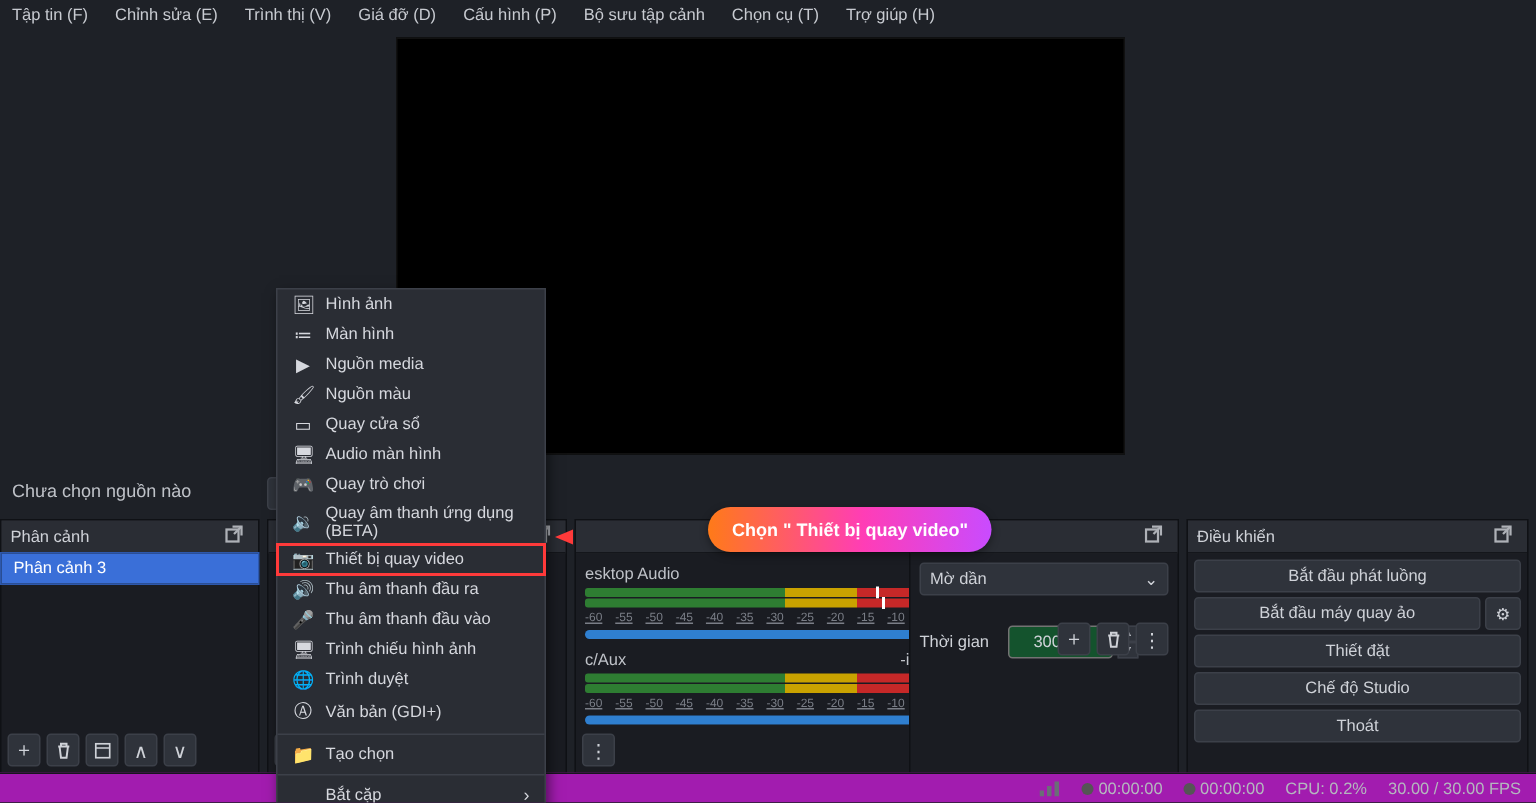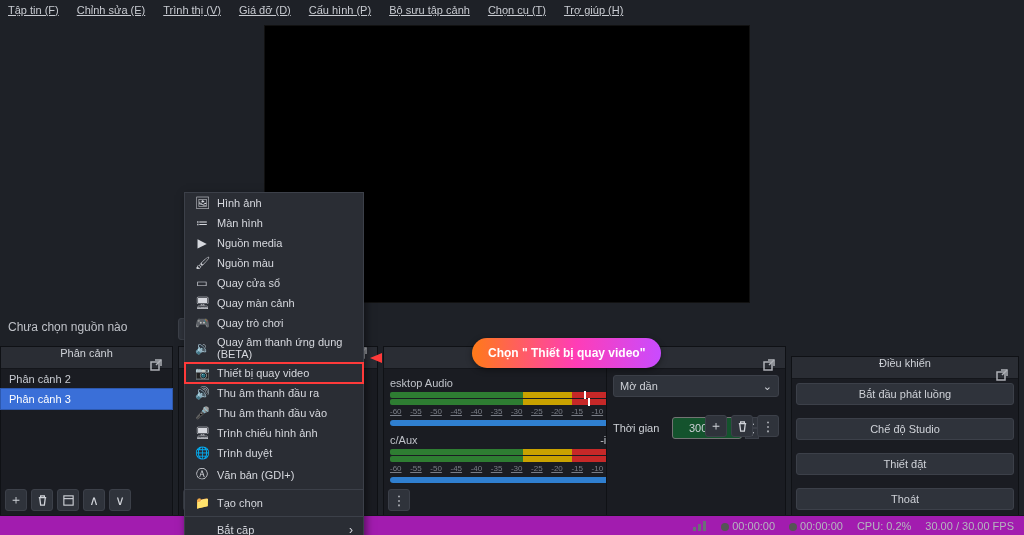--- a/index.html
+++ b/index.html
@@ -15,21 +15,21 @@
   }
   
   .menubar {
     display: flex;
     gap: 18px;
     padding: 4px 8px;
     background: #1e2127;
     color: #c8cbd1;
     font-size: 11px;
   }
-  .menubar span { cursor: default; text-decoration: underline; }
+  .menubar span { cursor: default; }
   
   .preview {
     position: absolute;
     left: 264px; top: 25px;
     width: 486px; height: 278px;
     background: #000;
     border: 1px solid #111;
   }
   
   .no-source {
@@ -59,21 +59,20 @@
     border: 1px solid #0f1115;
   }
   .dock-header {
     display:flex; align-items:center;
     height: 22px;
     padding: 0 6px;
     background: #2a2d34;
     border-bottom: 1px solid #14161b;
     font-size: 11px;
     color: #cfd2d8;
-    flex-direction: column;
   }
   .dock-header .pop-icon {
     margin-left: auto;
     margin-right: 4px;
     font-size: 11px;
     opacity: .8;
   }
   
   svg.popout { width:12px; height:12px; stroke:#cfd2d8; stroke-width:1.5; fill:none; }
   
@@ -163,22 +162,22 @@
   }
   .spin {
     display:flex; flex-direction: column; margin-left: -1px;
   }
   .spin .sp {
     width: 14px; height: 11px; background: #2f333b; border:1px solid #3c4049;
     font-size: 7px; display:flex; align-items:center; justify-content:center;
   }
   .trans-btns { position:absolute; top: 68px; right: 6px; display:flex; gap:4px;}
   
-  #controls { left: 791px; top: 356px; width: 228px; height: 170px; }
-  .ctrl-body { padding: 4px; display:flex; flex-direction: column; gap:13px; }
+  #controls { left: 791px; top: 346px; width: 228px; height: 170px; }
+  .ctrl-body { padding: 4px; display:flex; flex-direction: column; gap:3px; }
   .ctrl-btn {
     height: 22px;
     background: #2f333b; border:1px solid #3c4049; border-radius:3px;
     color:#cfd2d8; font-size: 11px;
     display:flex; align-items:center; justify-content:center;
   }
   .ctrl-row { display:flex; gap:3px; }
   .ctrl-row .ctrl-btn:first-child { flex:1; }
   .ctrl-row .ctrl-btn.gear { width:24px; }
   
@@ -264,21 +263,20 @@
     <span>Phân cảnh</span>
     <span class="pop-icon">
       <svg class="popout" viewBox="0 0 12 12">
           <rect x="1" y="3" width="8" height="8"></rect>
           <path d="M5 1h6v6"></path>
           <path d="M11 1L6 6"></path>
         </svg>
     </span>
   </div>
   <div class="list">
-    <div class="scene-item">Phân cảnh 2</div>
     <div class="scene-item selected">Phân cảnh 3</div>
   </div>
   <div class="toolbar">
     <div class="sq-btn">＋</div>
     <div class="sq-btn">
       <svg viewBox="0 0 14 14" fill="none" stroke="#cfd2d8" stroke-width="1.4">
           <path d="M3 4h8M5 4V2h4v2M4 4l1 8h4l1-8"></path>
         </svg>
     </div>
     <div class="sq-btn">
@@ -423,22 +421,28 @@
     <span class="pop-icon">
       <svg class="popout" viewBox="0 0 12 12">
           <rect x="1" y="3" width="8" height="8"></rect>
           <path d="M5 1h6v6"></path>
           <path d="M11 1L6 6"></path>
         </svg>
     </span>
   </div>
   <div class="ctrl-body">
     <div class="ctrl-btn">Bắt đầu phát luồng</div>
+    <div class="ctrl-row">
+      <div class="ctrl-btn">Bắt đầu máy quay ảo</div>
+      <div class="ctrl-btn gear">
+        <span class="gear-icon"></span>
+      </div>
+    </div>
+    <div class="ctrl-btn">Thiết đặt</div>
     <div class="ctrl-btn">Chế độ Studio</div>
-    <div class="ctrl-btn">Thiết đặt</div>
     <div class="ctrl-btn">Thoát</div>
   </div>
 </div>
 
 <div class="statusbar">
   <span class="net-icon">
     <svg width="14" height="11" viewBox="0 0 14 11">
         <rect x="0" y="7" width="3" height="4" fill="#6a6e77"></rect>
         <rect x="5" y="4" width="3" height="7" fill="#6a6e77"></rect>
         <rect x="10" y="1" width="3" height="10" fill="#6a6e77"></rect>
@@ -466,21 +470,21 @@
   <div class="cm-item">
       <span class="ico">🖌</span>
       <span>Nguồn màu</span>
     </div>
   <div class="cm-item">
       <span class="ico">▭</span>
       <span>Quay cửa sổ</span>
     </div>
   <div class="cm-item">
       <span class="ico">🖥</span>
-      <span>Quay màn cảnh</span>
+      <span>Audio màn hình</span>
     </div>
   <div class="cm-item">
       <span class="ico">🎮</span>
       <span>Quay trò chơi</span>
     </div>
   <div class="cm-item">
       <span class="ico">🔉</span>
       <span>Quay âm thanh ứng dụng (BETA)</span>
     </div>
   <div class="cm-item highlight">

